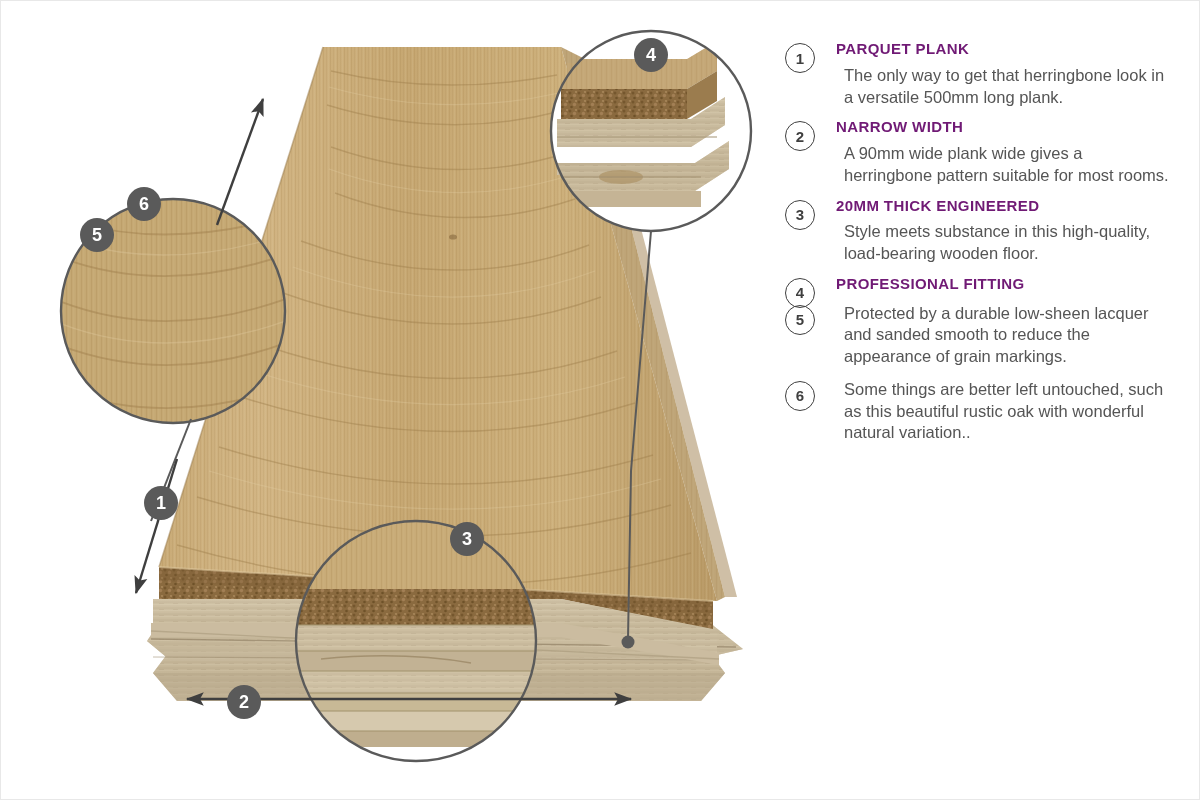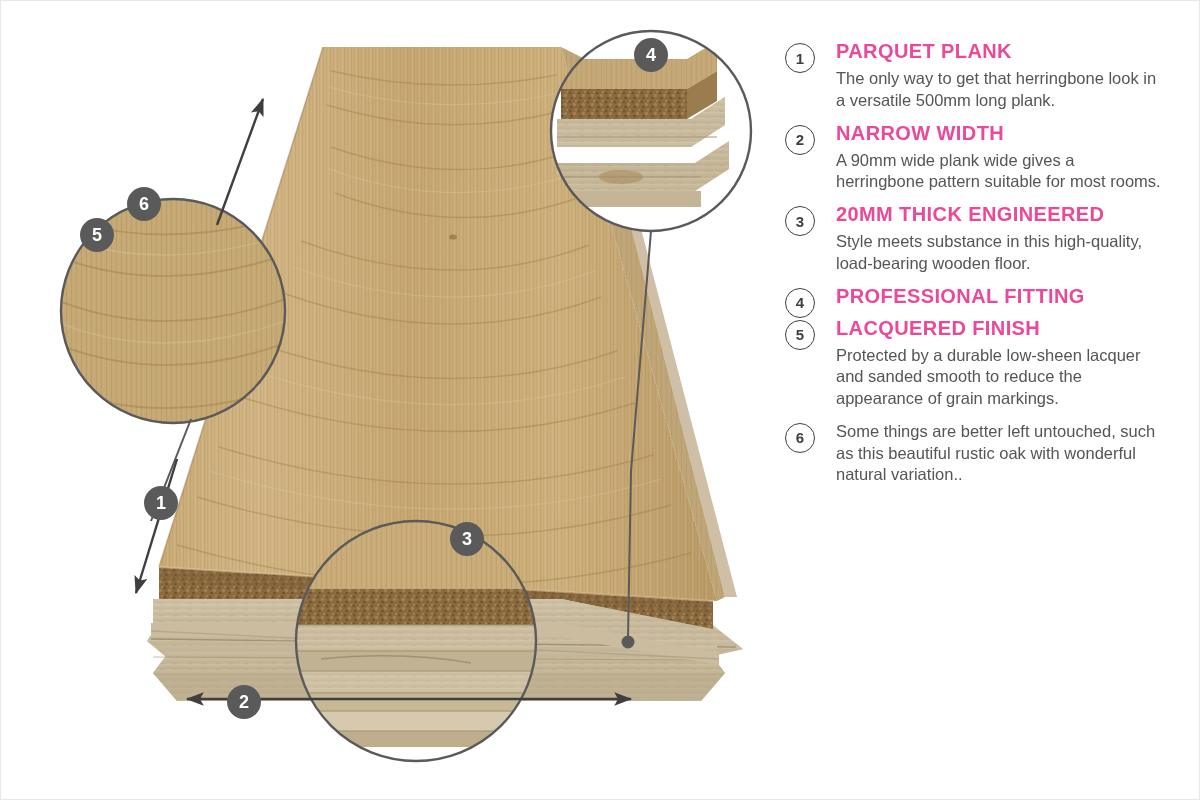--- a/index.html
+++ b/index.html
@@ -36,34 +36,34 @@
     position:absolute;left:4px;top:2px;
     width:30px;height:30px;border-radius:50%;
     border:1.6px solid #3f3f3f;
     color:#3f3f3f;
     font-size:15px;font-weight:bold;
     display:flex;align-items:center;justify-content:center;
     box-sizing:border-box;
     line-height:1;
   }
   .feature-title{
-    color:#ec4899;
-    font-size:20px;
+    color:#701a75;
+    font-size:15px;
     font-weight:bold;
     letter-spacing:.4px;
     text-transform:uppercase;
     margin:0 0 6px 0;
     line-height:1.05;
     white-space:nowrap;
   }
   .feature-desc{
     color:#555555;
     font-size:16.5px;
     line-height:1.32;
-    margin:0;
+    margin:8px;
     max-width:330px;
   }
 </style>
 </head>
 <body>
 
 <div id="canvas">
 
   <div id="illustration">
     <svg id="plank-svg" viewBox="0 0 770 800" xmlns="http://www.w3.org/2000/svg">
@@ -354,21 +354,20 @@
       <p class="feature-desc">Style meets substance in this high-quality, load-bearing wooden floor.</p>
     </div>
 
     <div class="feature">
       <div class="feature-badge">4</div>
       <h3 class="feature-title">PROFESSIONAL FITTING</h3>
     </div>
 
     <div class="feature">
       <div class="feature-badge">5</div>
-      <h3 class="feature-title">LACQUERED FINISH</h3>
       <p class="feature-desc">Protected by a durable low-sheen lacquer and sanded smooth to reduce the appearance of grain markings.</p>
     </div>
 
     <div class="feature">
       <div class="feature-badge">6</div>
       <p class="feature-desc">Some things are better left untouched, such as this beautiful rustic oak with wonderful natural variation..</p>
     </div>
 
   </div>
 </div>

